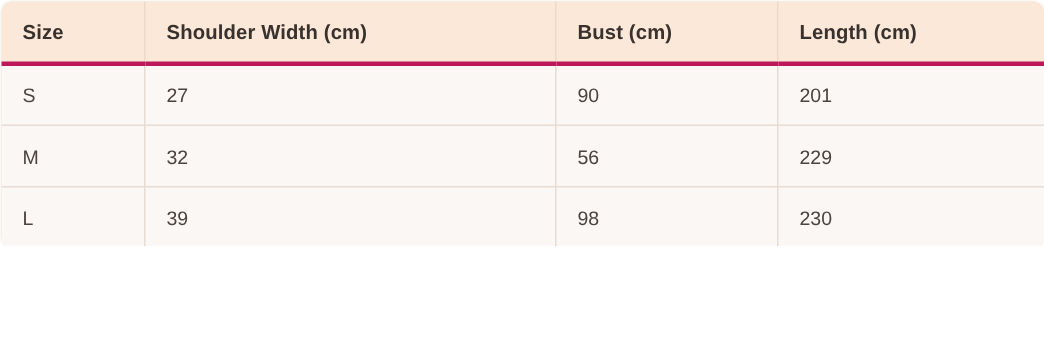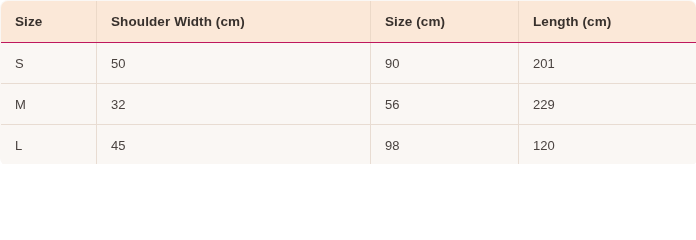--- a/index.html
+++ b/index.html
@@ -44,21 +44,21 @@
     height: 42px;
     padding: 0 0 0 14px;
     margin: 0;
     text-align: left;
     vertical-align: middle;
     font-size: 13.5px;
     font-weight: bold;
     color: #38312d;
     letter-spacing: 0.1px;
     border-right: 1px solid #ecd9c8;
-    border-bottom: 1px solid #be185d;
+    border-bottom: 3px solid #be185d;
     box-sizing: border-box;
     white-space: nowrap;
   }
   thead th:last-child { border-right: none; }
 
   tbody td {
     height: 41px;
     padding: 0 0 0 14px;
     margin: 0;
     text-align: left;
@@ -83,38 +83,38 @@
     <colgroup>
       <col class="col-size">
       <col class="col-shoulder">
       <col class="col-bust">
       <col class="col-length">
     </colgroup>
     <thead>
       <tr class="header-row">
         <th>Size</th>
         <th>Shoulder Width (cm)</th>
-        <th>Size (cm)</th>
+        <th>Bust (cm)</th>
         <th>Length (cm)</th>
       </tr>
     </thead>
     <tbody>
       <tr>
         <td>S</td>
-        <td>50</td>
+        <td>27</td>
         <td>90</td>
         <td>201</td>
       </tr>
       <tr>
         <td>M</td>
         <td>32</td>
         <td>56</td>
         <td>229</td>
       </tr>
       <tr>
         <td>L</td>
-        <td>45</td>
+        <td>39</td>
         <td>98</td>
-        <td>120</td>
+        <td>230</td>
       </tr>
     </tbody>
   </table>
 </div>
 
 </body></html>

